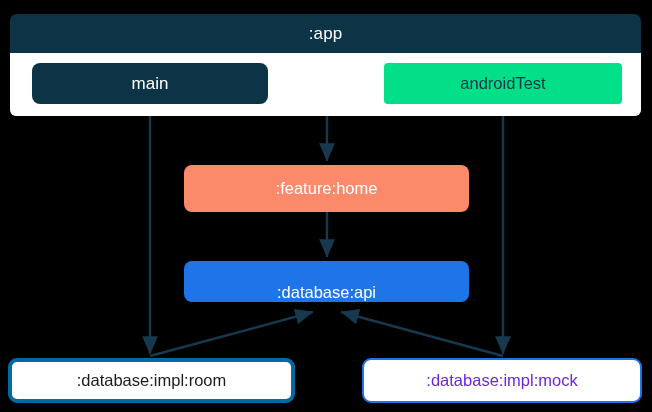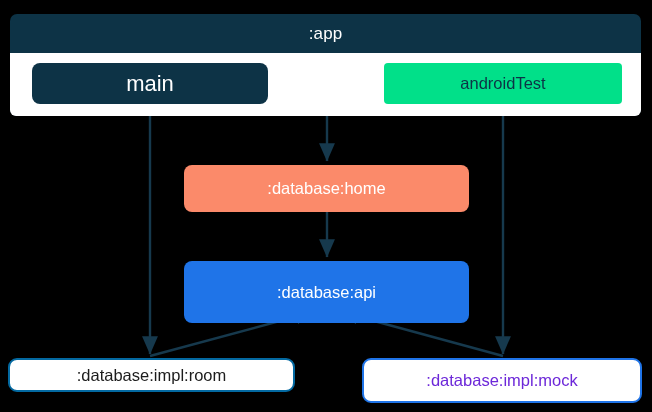--- a/index.html
+++ b/index.html
@@ -73,21 +73,21 @@
     border-bottom-right-radius: 6px;
   }
   #node-main {
     left: 32px;
     top: 63px;
     width: 236px;
     height: 41px;
     background: #0d3346;
     border-radius: 8px;
     color: #ffffff;
-    font-size: 22px;
+    font-size: 17px;
   }
   #node-androidtest {
     left: 384px;
     top: 63px;
     width: 238px;
     height: 41px;
     background: #01e089;
     border-radius: 4px;
     color: #0d3346;
     font-size: 16.5px;
@@ -100,34 +100,35 @@
     height: 47px;
     background: #fb8a6a;
     border-radius: 8px;
     color: #ffffff;
     font-size: 16.5px;
   }
   #node-database-api {
     left: 184px;
     top: 261px;
     width: 285px;
-    height: 62px;
+    height: 41px;
     background: #1f74e8;
     border-radius: 8px;
     color: #ffffff;
     font-size: 16.5px;
+    align-items: flex-end;
   }
   
   #node-impl-room {
     left: 8px;
     top: 358px;
     width: 287px;
-    height: 34px;
+    height: 45px;
     background: #ffffff;
-    border: 2px solid #0369a1;
+    border: 4px solid #0369a1;
     border-radius: 9px;
     color: #1c1c1c;
     font-size: 16.5px;
   }
   #node-impl-mock {
     left: 362px;
     top: 358px;
     width: 280px;
     height: 45px;
     background: #ffffff;
@@ -169,21 +170,21 @@
 
   <div class="node" id="node-main">
     <span>main</span>
   </div>
 
   <div class="node" id="node-androidtest">
     <span>androidTest</span>
   </div>
 
   <div class="node" id="node-feature-home">
-    <span>:database:home</span>
+    <span>:feature:home</span>
   </div>
 
   <div class="node" id="node-database-api">
     <span>:database:api</span>
   </div>
 
   <div class="node" id="node-impl-room">
     <span>:database:impl:room</span>
   </div>
 

